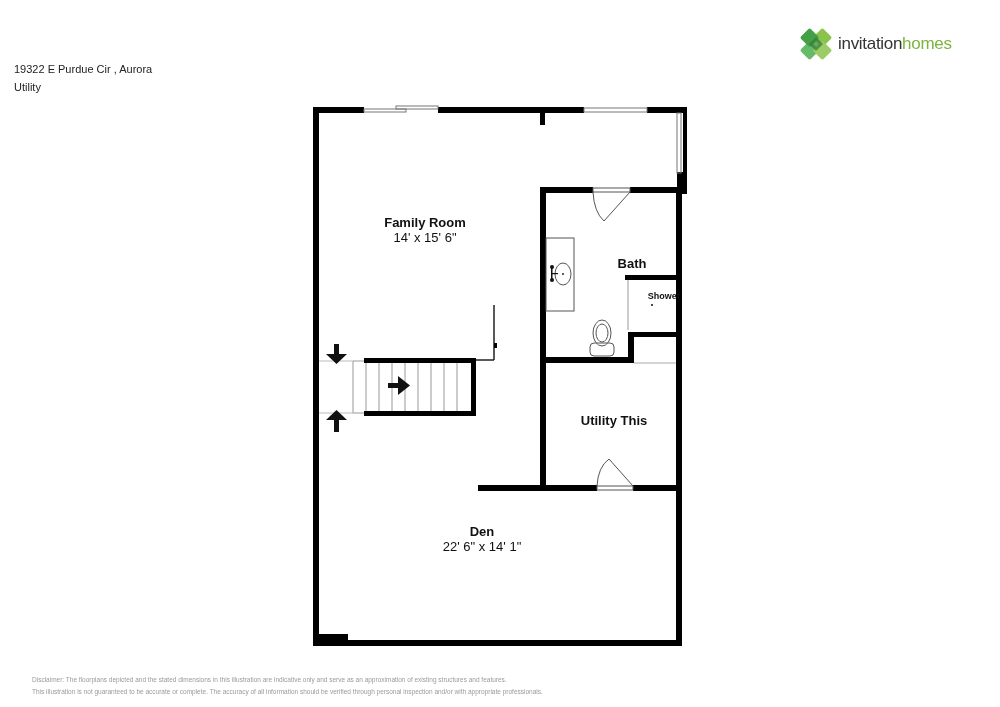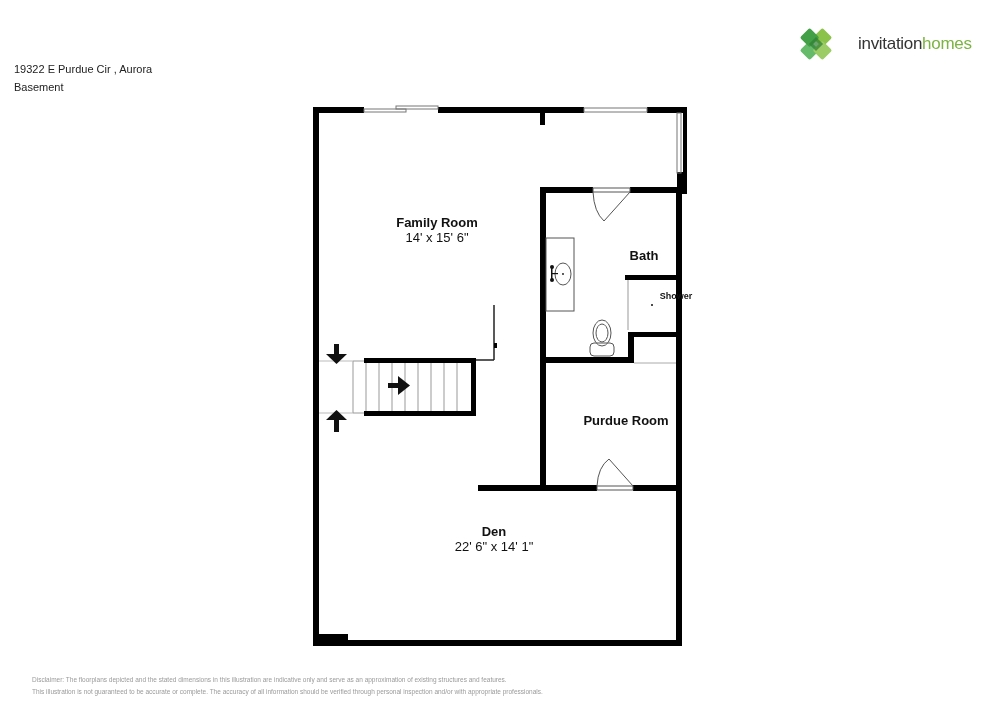--- a/index.html
+++ b/index.html
@@ -1,37 +1,37 @@
 <!DOCTYPE html>
 <html><head>
 <meta charset="utf-8">
 <style>
   html, body { margin:0; padding:0; background:#ffffff; }
   body { width:1000px; height:707px; position:relative; overflow:hidden; font-family:"Liberation Sans", sans-serif; color:#111; }
   .hdr { position:absolute; left:14px; font-size:11px; color:#222;margin-top:48px; }
   #addr { top:15px; }
   #level { top:33px; }
   .logo { position:absolute; left:798px; top:26px; display:flex; align-items:center; }
-  .logo-word { font-size:17px; letter-spacing:-0.3px; margin-left:24px; font-family:"Liberation Sans", sans-serif; }
+  .logo-word { font-size:17px; letter-spacing:-0.3px; margin-left:4px; font-family:"Liberation Sans", sans-serif; }
   .logo-word .w1 { color:#333; }
   .logo-word .w2 { color:#7cb342; }
   .plan { position:absolute; left:0; top:0; }
   .disc { position:absolute; left:32px; font-size:6.5px; color:#9a9a9a; }
   #disc1 { top:676px; }
   #disc2 { top:688px; }
-  .lbl { position:absolute; text-align:center; transform:translateX(-50%); white-space:nowrap;margin-left:12px; }
+  .lbl { position:absolute; text-align:center; transform:translateX(-50%); white-space:nowrap; }
   .lbl .nm { font-weight:bold; font-size:13px; }
   .lbl .dm { font-size:13px; }
   .lbl.small .nm { font-size:9px;padding-left:20px; }
 </style>
 </head>
 <body>
 
 <div id="addr" class="hdr">19322 E Purdue Cir , Aurora</div>
-<div id="level" class="hdr">Basement</div>
+<div id="level" class="hdr">Utility</div>
 
 <div class="logo">
   <svg width="36" height="36" viewBox="0 0 36 36">
     <g transform="rotate(45 18 18)">
       <rect x="11" y="2" width="14" height="14" rx="2" fill="#8bc34a"></rect>
       <rect x="11" y="20" width="14" height="14" rx="2" fill="#66bb6a"></rect>
       <rect x="2" y="11" width="14" height="14" rx="2" fill="#43a047"></rect>
       <rect x="20" y="11" width="14" height="14" rx="2" fill="#9ccc65"></rect>
       <rect x="13" y="13" width="10" height="10" fill="#2e7d32" opacity="0.7"></rect>
     </g>
@@ -157,28 +157,28 @@
     <rect x="597" y="486" width="36" height="4"></rect>
     <line x1="633" y1="486" x2="609" y2="459"></line>
     <path d="M597 486 Q598 467 609 459"></path>
   </g>
 </svg>
 
 <div class="lbl" style="left:425px; top:215px;">
   <div class="nm">Family Room</div>
   <div class="dm">14' x 15' 6"</div>
 </div>
-<div class="lbl" style="left:608px; top:248px;padding-left:48px;">
+<div class="lbl" style="left:608px; top:256px;padding-left:48px;">
   <div class="nm">Bath</div>
 </div>
 <div class="lbl small" style="left:654px; top:291px;">
   <div class="nm">Shower</div>
 </div>
 <div class="lbl" style="left:614px; top:413px;">
-  <div class="nm">Purdue Room</div>
+  <div class="nm">Utility This</div>
 </div>
 <div class="lbl" style="left:482px; top:524px;">
   <div class="nm">Den</div>
   <div class="dm">22' 6" x 14' 1"</div>
 </div>
 
 <div id="disc1" class="disc">Disclaimer: The floorplans depicted and the stated dimensions in this illustration are indicative only and serve as an approximation of existing structures and features.</div>
 <div id="disc2" class="disc">This illustration is not guaranteed to be accurate or complete. The accuracy of all information should be verified through personal inspection and/or with appropriate professionals.</div>
 
 </body></html>

